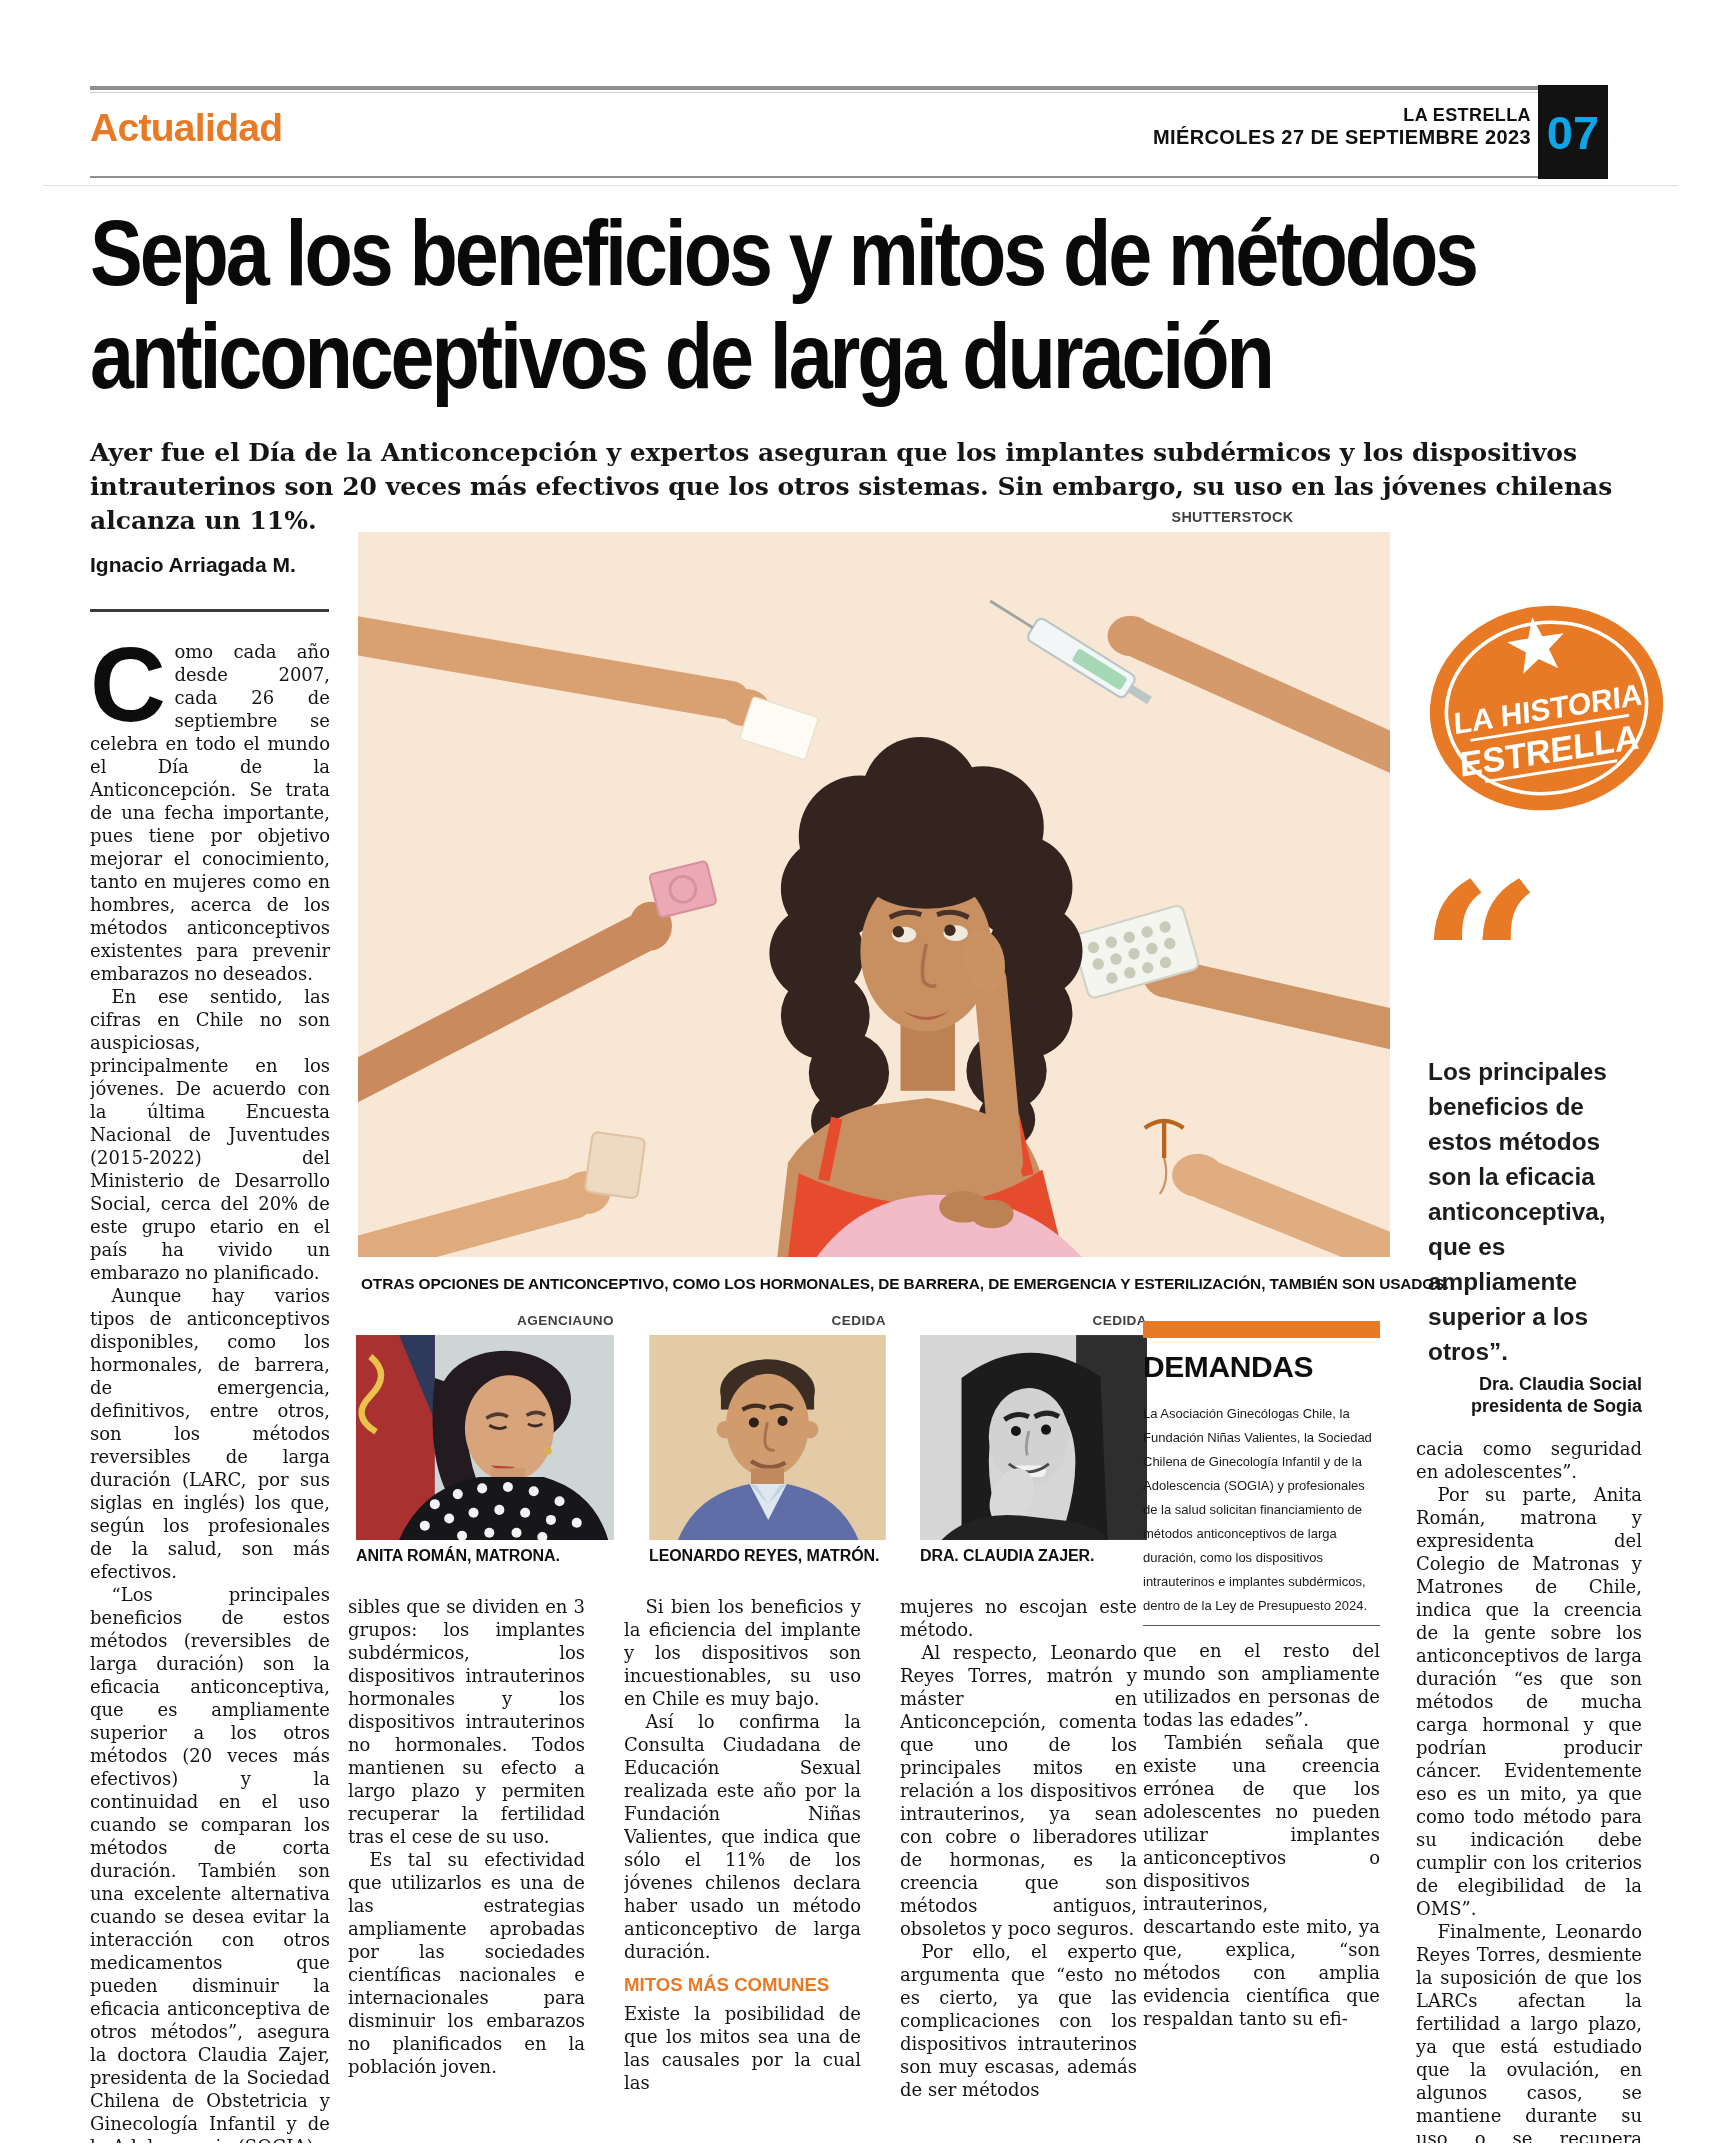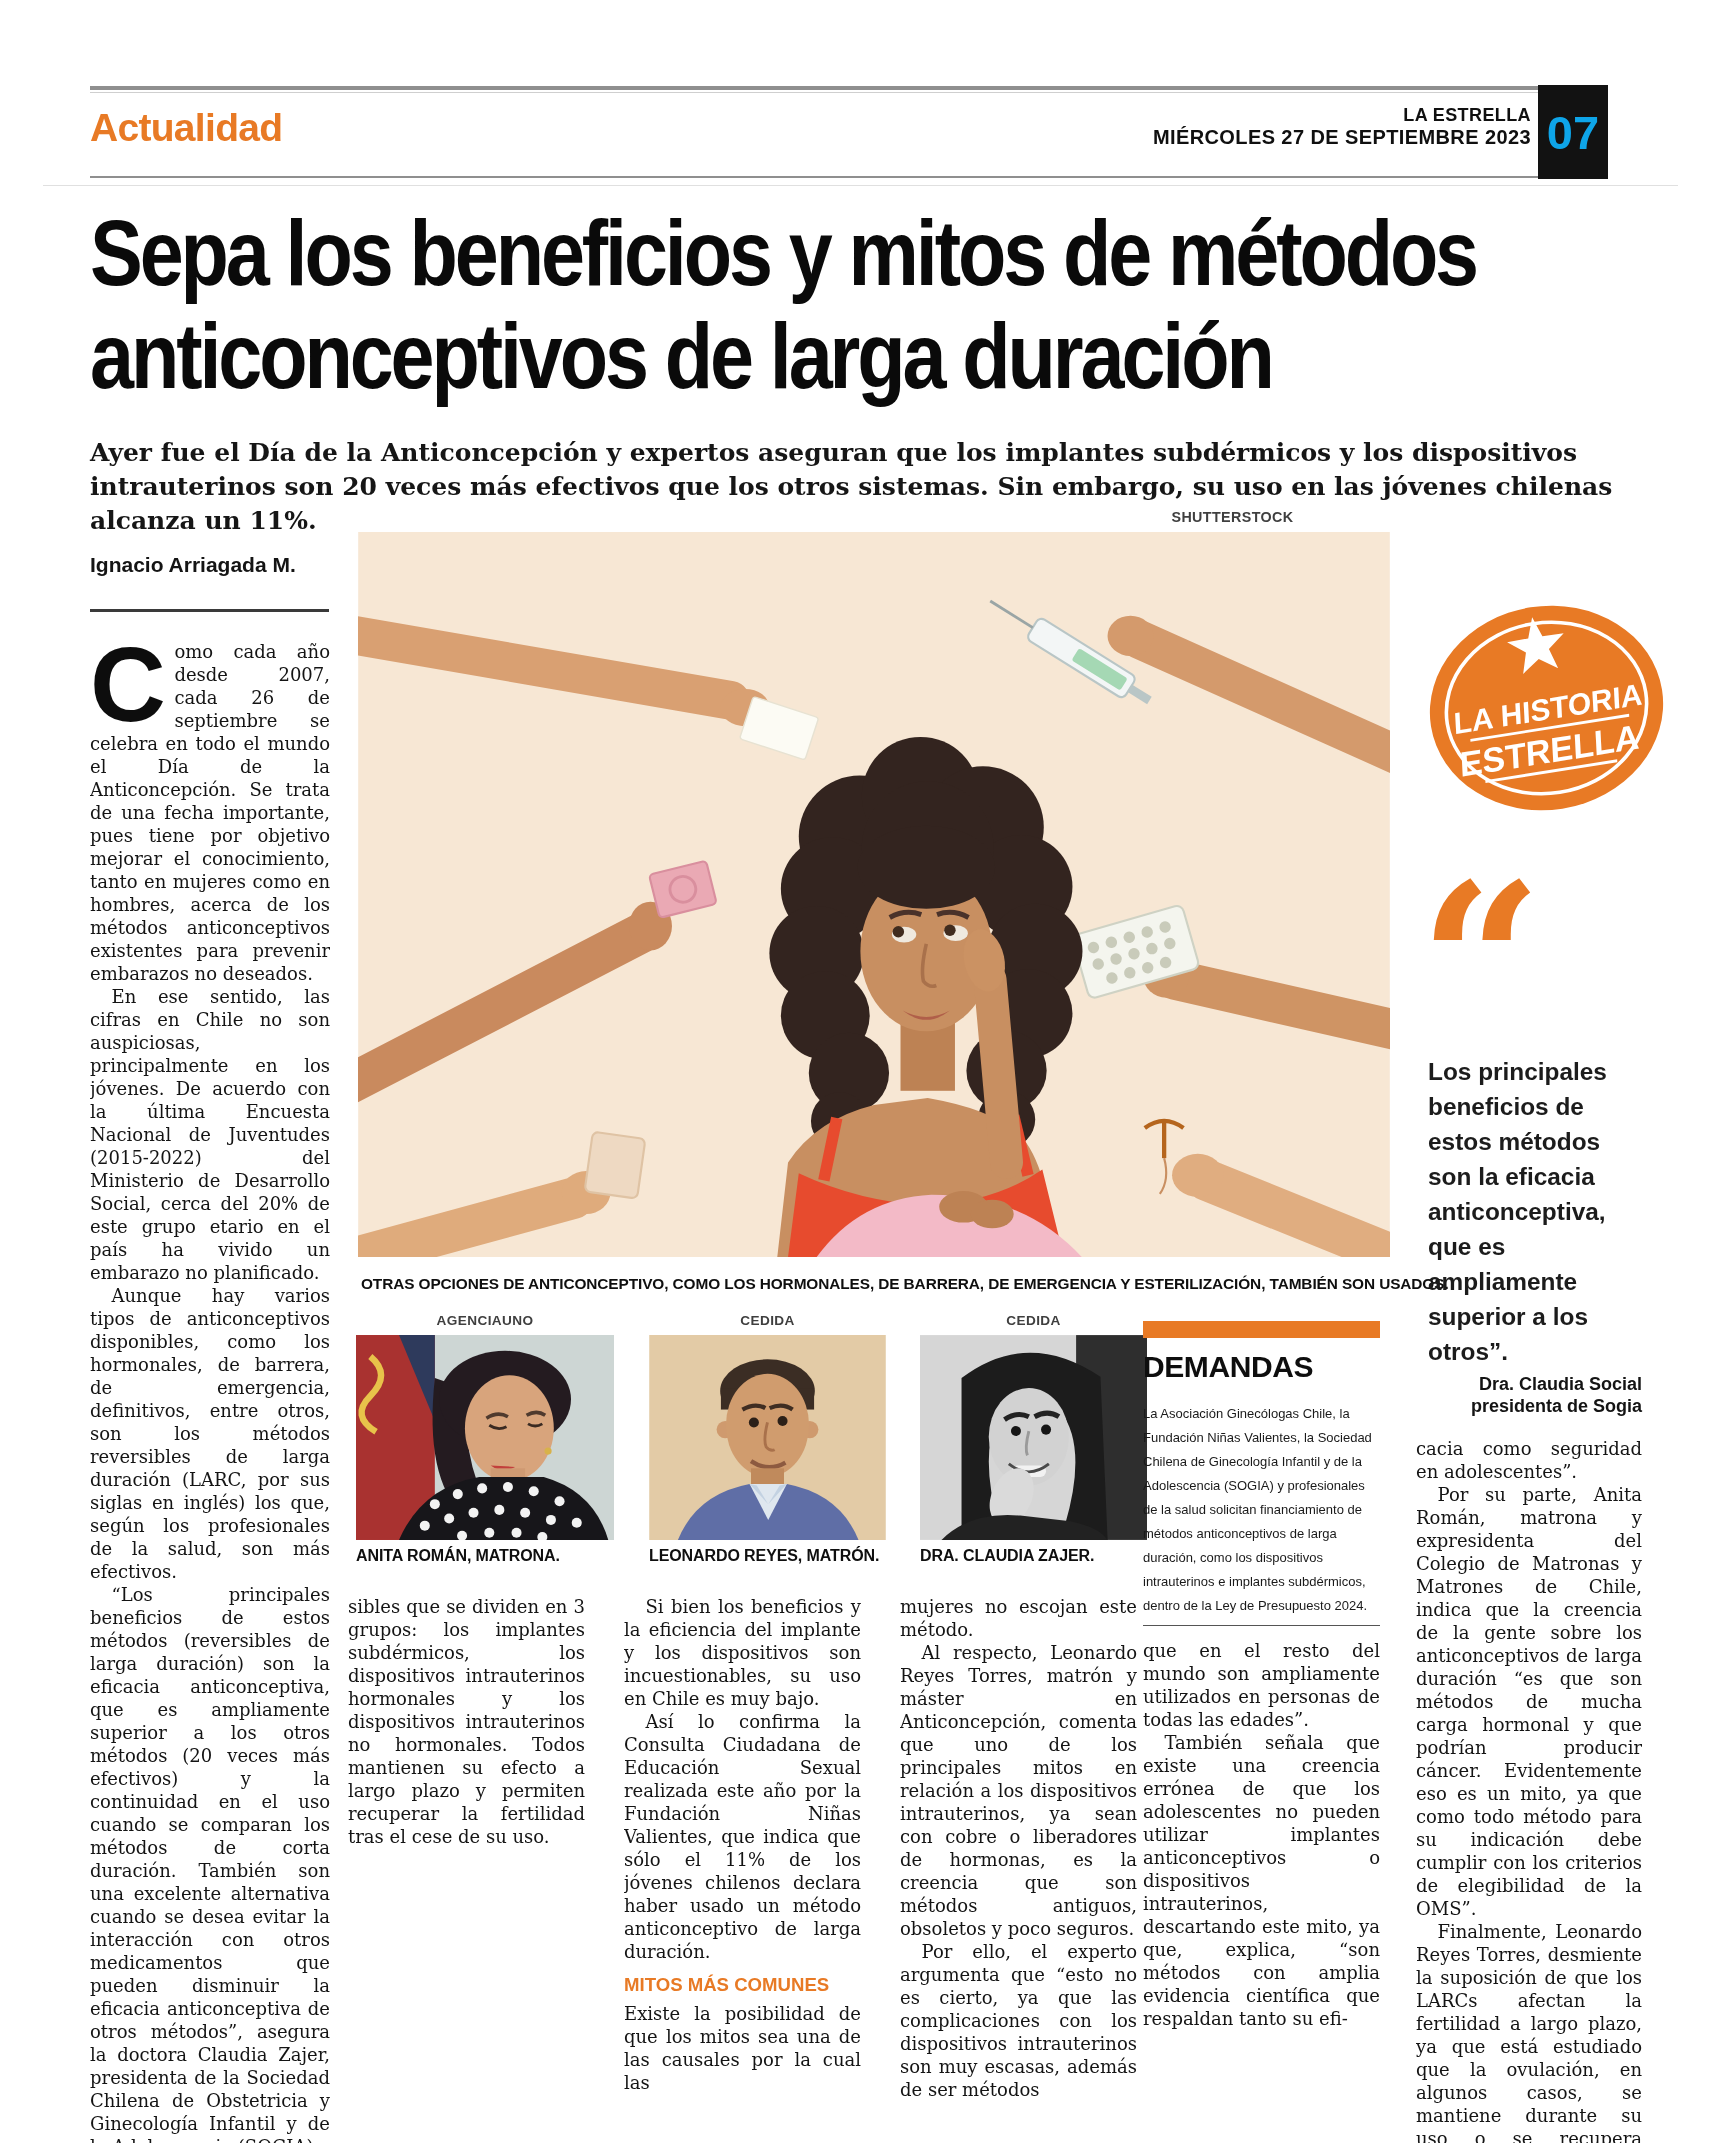--- a/index.html
+++ b/index.html
@@ -41,21 +41,21 @@
 
   
   .shutterstock{left:1075px;top:509px;width:315px;text-align:center;font-size:14.3px;font-weight:700;color:#3f3f3f;letter-spacing:0.4px;}
   .main-photo{left:358px;top:532px;}
   .main-caption{left:361px;top:1275px;width:1047px;font-size:15.4px;font-weight:800;color:#0f0f0f;
                 letter-spacing:-0.1px;white-space:nowrap;}
 
   
   .portrait{top:1313px;}
   .p1{left:356px;width:258px;} .p2{left:649px;width:237px;} .p3{left:920px;width:227px;}
-  .credit{height:21.5px;text-align:center;font-size:13.6px;font-weight:700;color:#3f3f3f;letter-spacing:0.4px;}
+  .credit{height:21.5px;text-align:right;font-size:13.6px;font-weight:700;color:#3f3f3f;letter-spacing:0.4px;}
   .pcaption{margin-top:5.7px;font-size:16px;font-weight:800;color:#0f0f0f;letter-spacing:-0.1px;white-space:nowrap;}
 
   
   .col5{left:1143px;top:1321px;width:237px;height:823px;overflow:hidden;}
   .dem-bar{width:237px;height:17px;background:#e87a25;margin-bottom:11.5px;}
   .dem-title{font-size:30px;font-weight:900;color:#0e0e0e;margin:0 0 18.6px 0;letter-spacing:-0.4px;}
   .dem-body{font-family:"Liberation Sans",sans-serif;font-size:13px;line-height:24px;color:#1a1a1a;
             text-align:left;margin:0 0 7px 0;}
   .dem-rule{width:237px;height:1.4px;background:#555;margin:0 0 13px 0;}
 
@@ -281,20 +281,21 @@
       <g transform="rotate(24 128 226)">
           <ellipse cx="128" cy="226" rx="28" ry="42" fill="#dadada"></ellipse>
         </g>
       <path d="M30 286 Q70 246 140 252 L210 260 Q250 268 262 286 Z" fill="#222"></path>
     </svg>
     <div class="pcaption">DRA. CLAUDIA ZAJER.</div>
   </div>
 
   <div class="abs bodytext colb col2">
     <p>sibles que se dividen en 3 grupos: los implantes subdérmicos, los dispositivos intrauterinos hormonales y los dispositivos intrauterinos no hormonales. Todos mantienen su efecto a largo plazo y permiten recuperar la fertilidad tras el cese de su uso.</p>
+    <p class="ind">Es tal su efectividad que utilizarlos es una de las estrategias ampliamente aprobadas por las sociedades científicas nacionales e internacionales para disminuir los embarazos no planificados en la población joven.</p>
   </div>
 
   <div class="abs bodytext colb col3">
     <p class="ind">Si bien los beneficios y la eficiencia del implante y los dispositivos son incuestionables, su uso en Chile es muy bajo.</p>
     <p class="ind">Así lo confirma la Consulta Ciudadana de Educación Sexual realizada este año por la Fundación Niñas Valientes, que indica que sólo el 11% de los jóvenes chilenos declara haber usado un método anticonceptivo de larga duración.</p>
     <h3 class="mitos">MITOS MÁS COMUNES</h3>
     <p>Existe la posibilidad de que los mitos sea una de las causales por la cual las</p>
   </div>
 
   <div class="abs bodytext colb col4">

